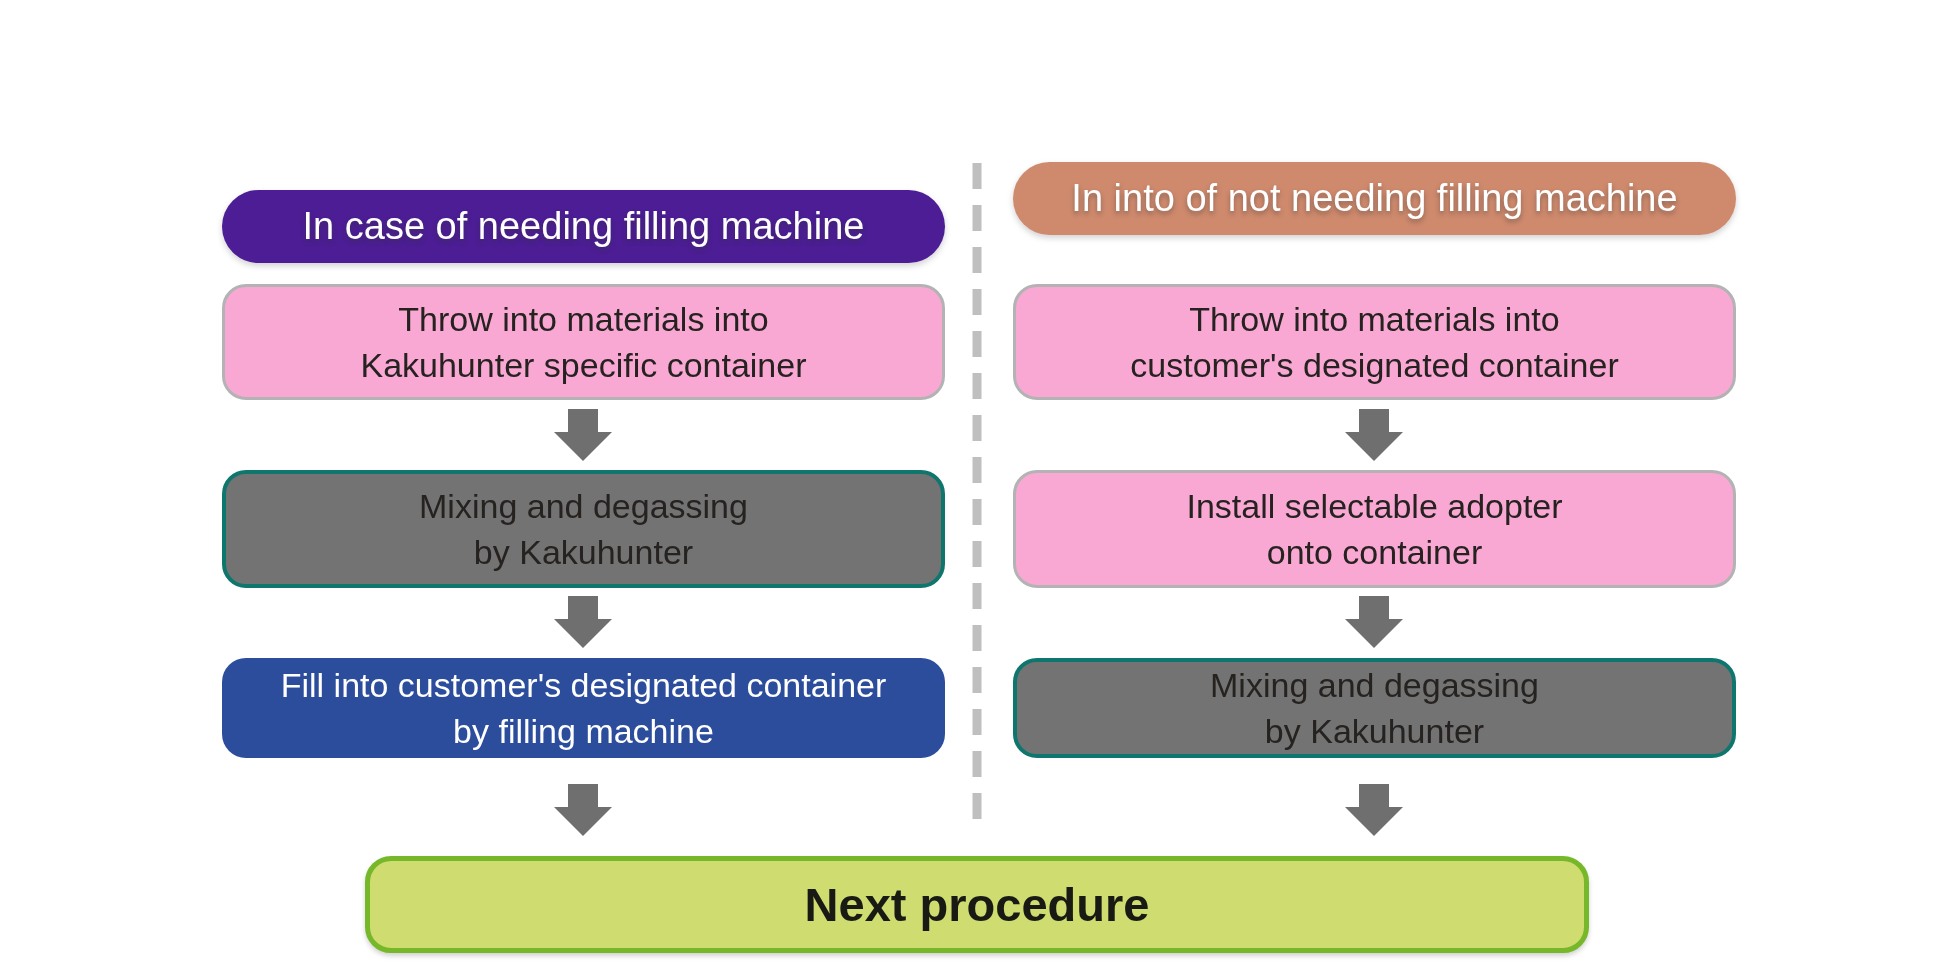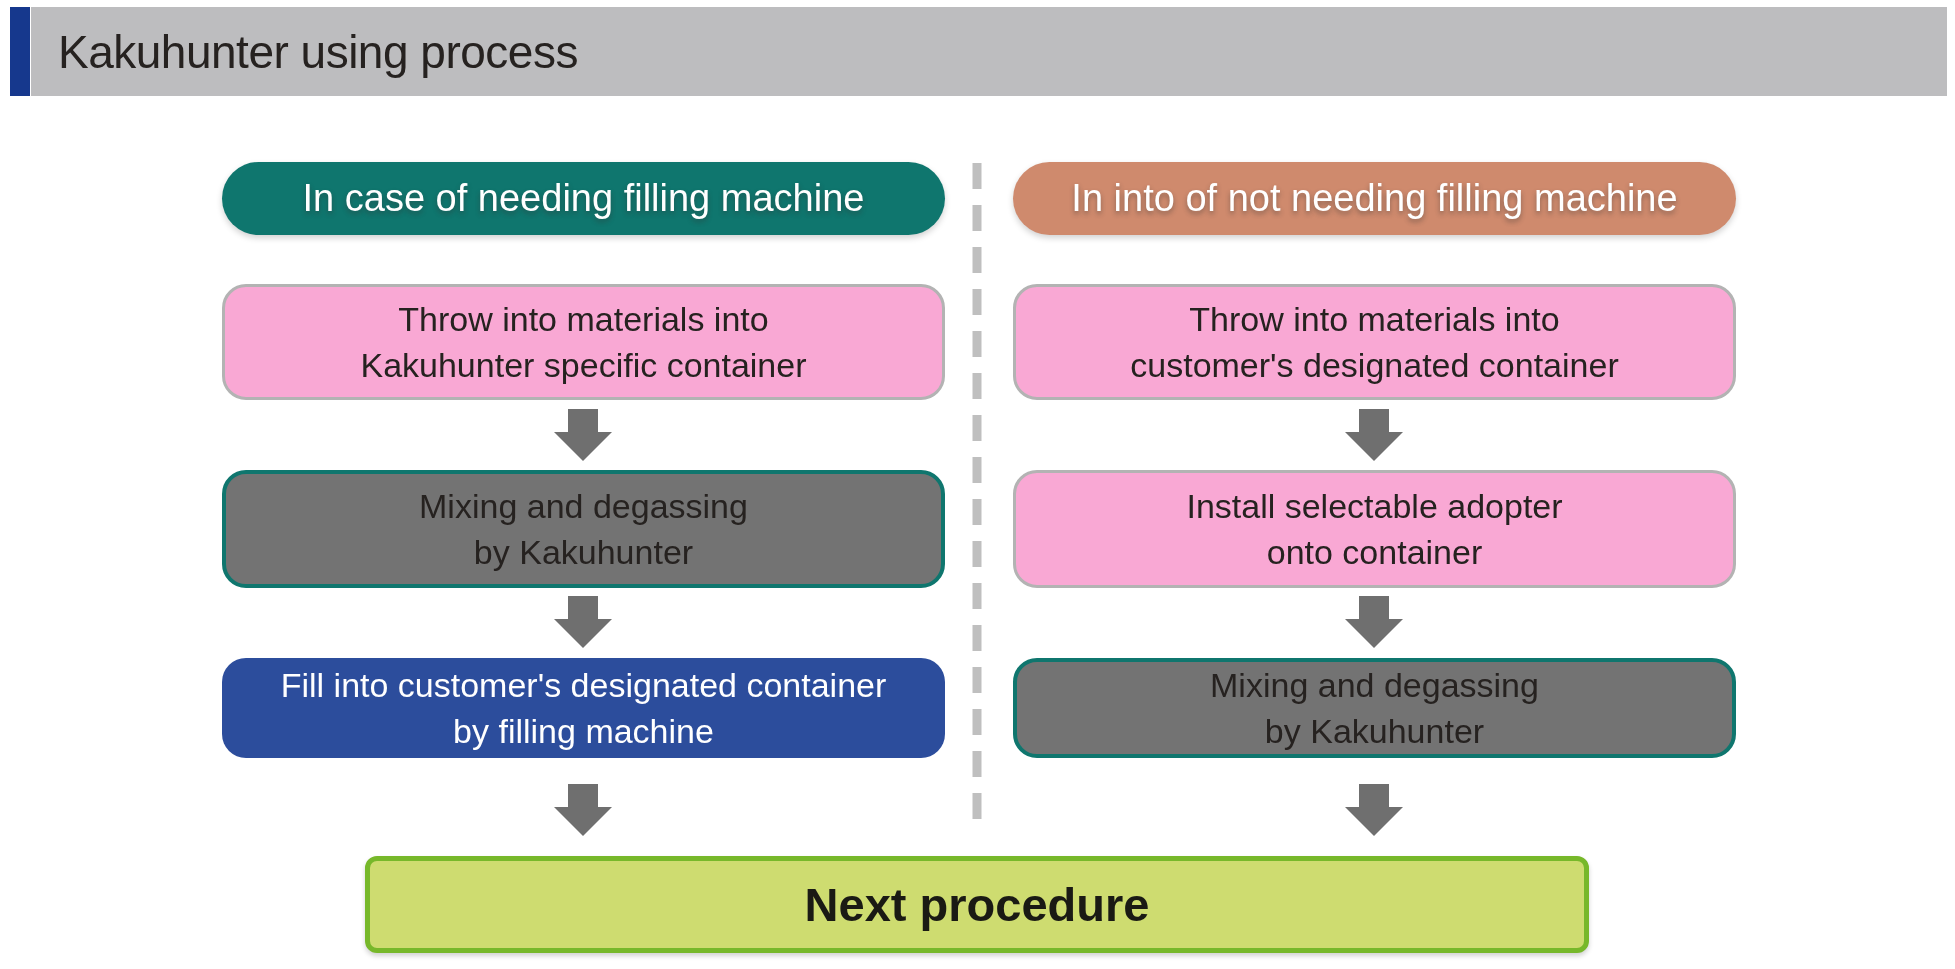--- a/index.html
+++ b/index.html
@@ -8,21 +8,21 @@
 
   
   .header{position:absolute;left:10px;top:7px;width:1937px;height:89px;display:flex;align-items:stretch;}
   .accent-bar{width:20px;background:#16388d;flex:0 0 auto;}
   .header-gray{flex:1;background:#bdbdbf;display:flex;align-items:center;margin-left:1px;}
   .header-title{padding-left:27px;font-size:46px;letter-spacing:-0.5px;color:#262220;font-weight:normal;}
 
   
   .pill{position:absolute;top:162px;height:73px;border-radius:37px;display:flex;align-items:center;justify-content:center;
         color:#ffffff;font-size:38px;text-shadow:0 3px 5px rgba(50,50,50,0.45);box-shadow:0 3px 6px rgba(0,0,0,0.18);}
-  .pill.teal{left:222px;width:723px;background:#0f766e;}
+  .pill.teal{left:222px;width:723px;background:#4c1d95;margin-top:28px;}
   .pill.salmon{left:1013px;width:723px;background:#cf8a6d;}
 
   
   .box{position:absolute;box-sizing:border-box;border-radius:24px;display:flex;align-items:center;justify-content:center;
        text-align:center;font-size:34px;line-height:1.36;color:#262220;white-space:pre-line;}
   .box.plain{background:#f9a8d4;border:3px solid #b3b3b3;}
   .box.highlight{background:#737373;border:4px solid #0f766e;}
   .box.solid{background:#2c4d9c;color:#ffffff;border:none;}
 
   .col-left{left:222px;width:723px;}
@@ -39,34 +39,28 @@
   .ay-a{top:409px;}
   .ay-b{top:596px;}
   .ay-c{top:784px;}
 
   
   .divider{position:absolute;left:971px;top:163px;width:12px;height:668px;}
   .divider svg{display:block;width:100%;height:100%;}
 
   
   .next-box{position:absolute;left:365px;top:856px;width:1224px;height:97px;box-sizing:border-box;
-            background:#cedc70;border:5px solid #77b82a;border-radius:12px;box-shadow:0 3px 5px rgba(0,0,0,0.18);
+            background:#cedc70;border:5px solid #77b82a;border-radius:26px;box-shadow:0 3px 5px rgba(0,0,0,0.18);
             display:flex;align-items:center;justify-content:center;font-size:47px;font-weight:bold;color:#1a1a14;}
 </style>
 </head>
 <body>
 
 <div id="canvas">
 
-  <div class="header">
-    <div class="accent-bar"></div>
-    <div class="header-gray">
-      <div class="header-title">Kakuhunter using process</div>
-    </div>
-  </div>
 
   <div class="pill teal">In case of needing filling machine</div>
   <div class="pill salmon">In into of not needing filling machine</div>
 
   <div class="divider">
     <svg viewBox="0 0 12 668" preserveAspectRatio="none" aria-hidden="true">
       <line x1="6" y1="0" x2="6" y2="668" stroke="#bfbfbf" stroke-width="9" stroke-dasharray="26 16"></line>
     </svg>
   </div>
 

